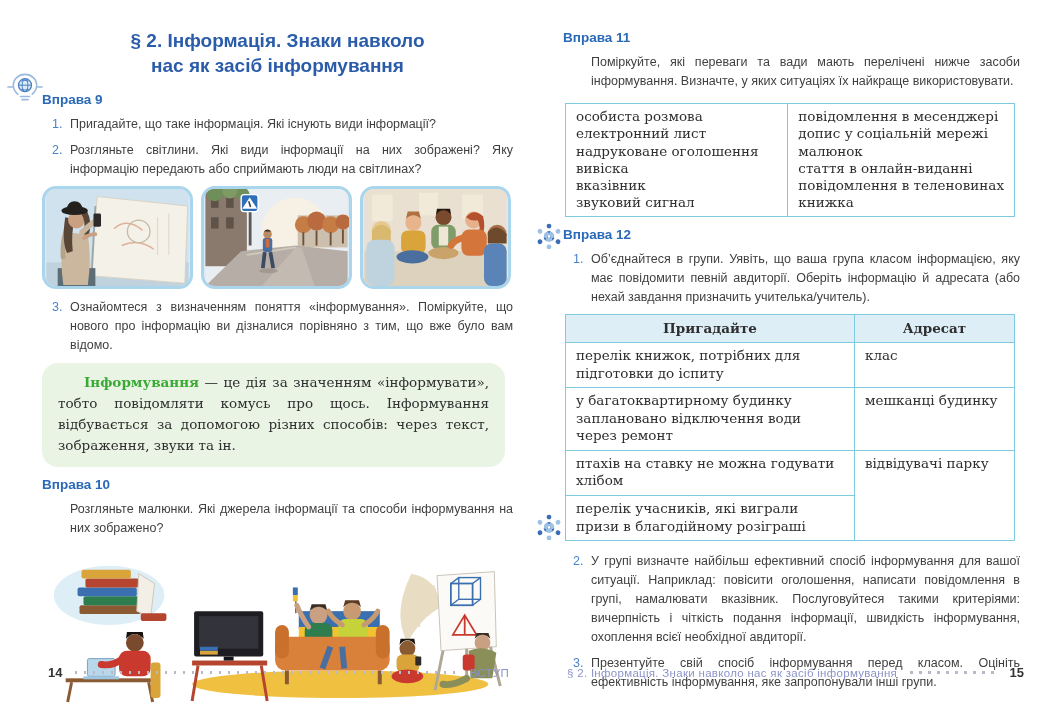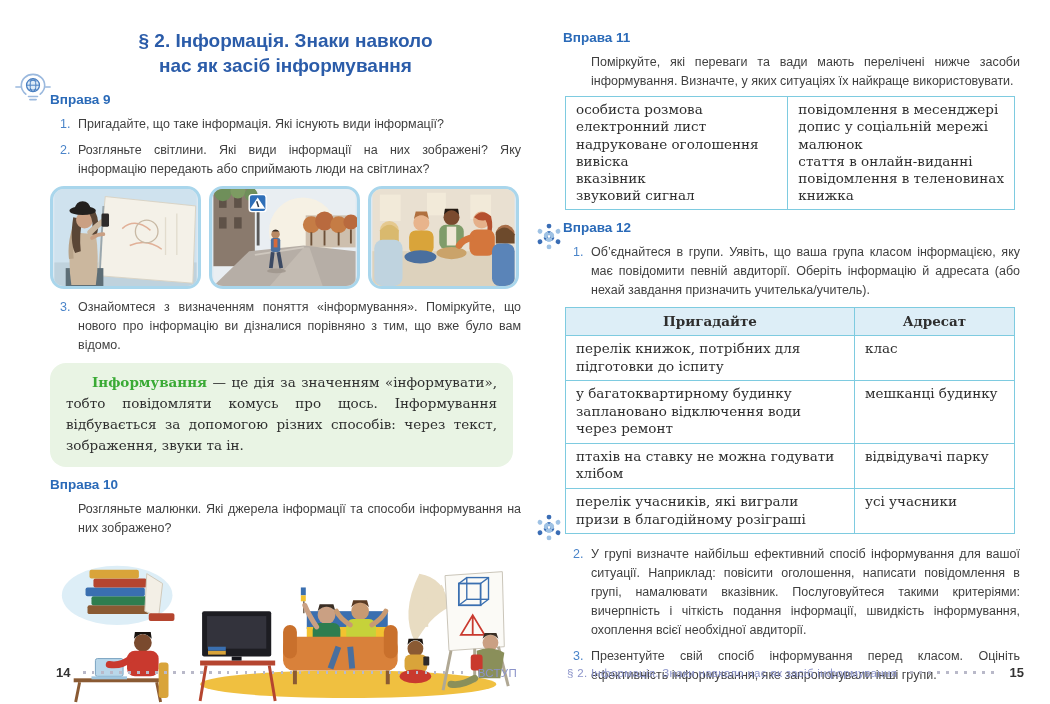--- a/index.html
+++ b/index.html
@@ -2,21 +2,21 @@
 <html lang="uk"><head>
 <meta charset="utf-8">
 <style>
   html,body { margin:0; padding:0; overflow:hidden; }
   body {
     width:1050px; height:704px; background:#ffffff;
     font-family:"Liberation Sans", sans-serif; color:#3f3f3f;
   }
   .spread { position:relative; width:1050px; height:704px; }
   .page { position:absolute; top:0; height:704px; box-sizing:border-box; }
-  .page-left  { left:12px;   width:525px; padding:24px 16px 0 38px; }
+  .page-left  { left:4px;   width:525px; padding:24px 16px 0 38px; }
   .page-right { left:525px; width:525px; padding:24px 30px 0 38px; }
 
   .title {
     text-align:center; color:#2b5ca9; font-weight:bold;
     font-size:19px; line-height:1.32; margin:4px 10px 10px 10px;
   }
   .ex-header { color:#2a6ab8; font-weight:bold; font-size:13.5px; margin:10px 0 8px; }
   .ex-header.first { margin-top:14px; }
 
   .num-item { display:flex; font-size:12.5px; line-height:1.52; margin:0 0 7px 10px; }
@@ -48,21 +48,21 @@
   .page-right .footer { left:42px; right:26px; }
   .pagenum { font-weight:bold; color:#333333; font-size:13px; flex:none; }
   .section { color:#8b93c9; font-size:11.5px; letter-spacing:0.3px; flex:none; }
   .leader {
     flex:1; height:2.5px; margin:0 13px; align-self:center;
     background-image:repeating-linear-gradient(90deg,#b9b9c9 0 2.5px,transparent 2.5px 9px);
   }
 
   
   .t1 {
-    display:flex; border:1.6px solid #7ecbe0; margin:5px 5px 10px 2px;
+    display:flex; border:1.6px solid #7ecbe0; margin:12px 5px 10px 2px;
     font-family:"DejaVu Serif", serif; font-size:13.5px; line-height:1.28; color:#2e2e2e;
   }
   .t1 .col { flex:1; padding:4px 10px; }
   .t1 .col + .col { border-left:1.6px solid #7ecbe0; }
   .t1 .line { white-space:nowrap; }
 
   .t2 {
     display:grid; grid-template-columns:64.5% 35.5%;
     border:1.6px solid #7ecbe0; margin:7px 5px 11px 2px;
     font-family:"DejaVu Serif", serif; font-size:13.5px; line-height:1.3; color:#2e2e2e;
@@ -391,21 +391,20 @@
       <div class="cell c1 row-top">перелік книжок, потрібних для підготовки до іспиту</div>
       <div class="cell row-top">клас</div>
 
       <div class="cell c1 row-top">у багатоквартирному будинку заплановано відключення води через ремонт</div>
       <div class="cell row-top">мешканці будинку</div>
 
       <div class="cell c1 row-top">птахів на ставку не можна годувати хлібом</div>
       <div class="cell row-top">відвідувачі парку</div>
 
       <div class="cell c1 row-top">перелік учасників, які виграли призи в благодійному розіграші</div>
-      <div class="cell row-top">усі учасники</div>
     </div>
 
     <div class="num-item">
       <span class="num">2.</span>
       <span class="txt">У групі визначте найбільш ефективний спосіб інформування для вашої ситуації. Наприклад: повісити оголошення, написати повідомлення в групі, намалювати вказівник. Послуговуйтеся такими критеріями: вичерпність і чіткість подання інформації, швидкість інформування, охоплення всієї необхідної авдиторії.</span>
     </div>
     <div class="num-item">
       <span class="num">3.</span>
       <span class="txt">Презентуйте свій спосіб інформування перед класом. Оцініть ефективність інформування, яке запропонували інші групи.</span>
     </div>

